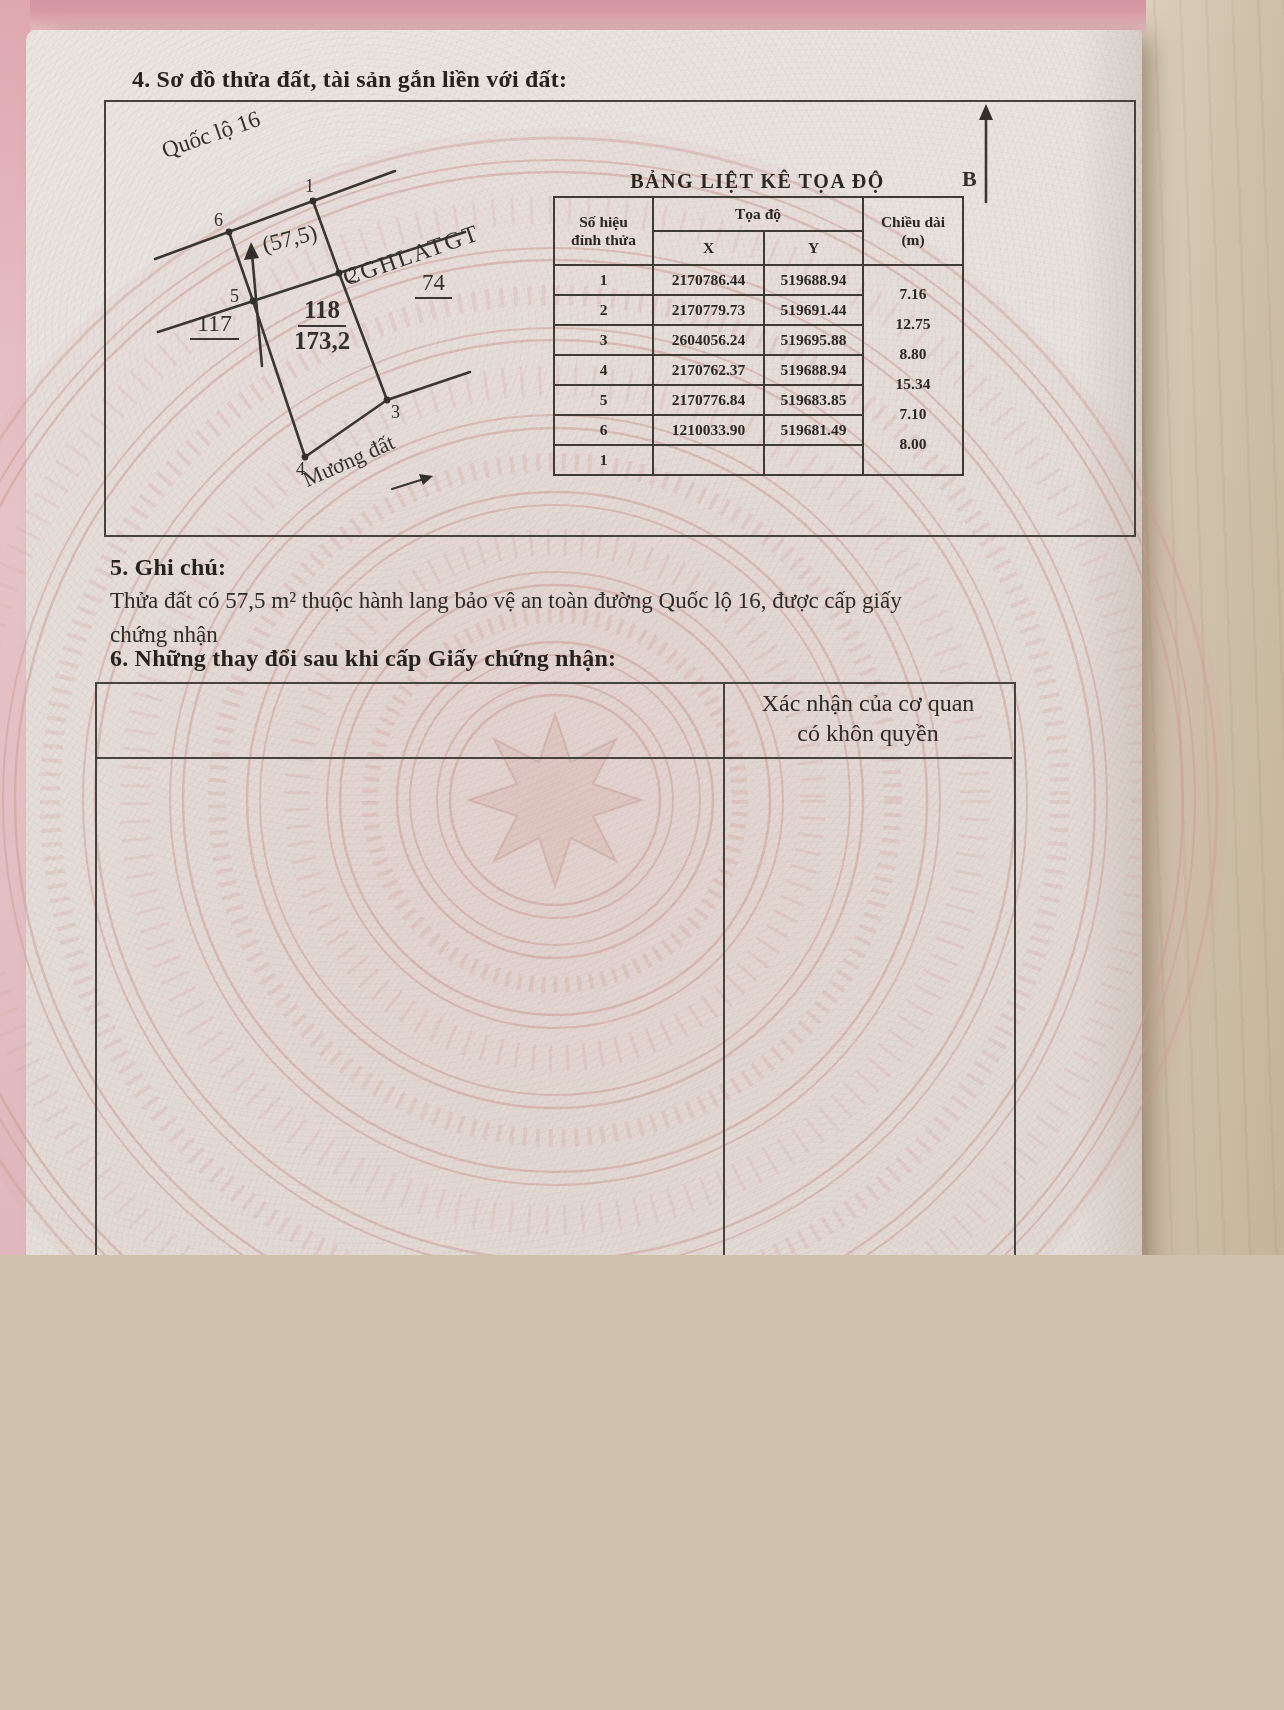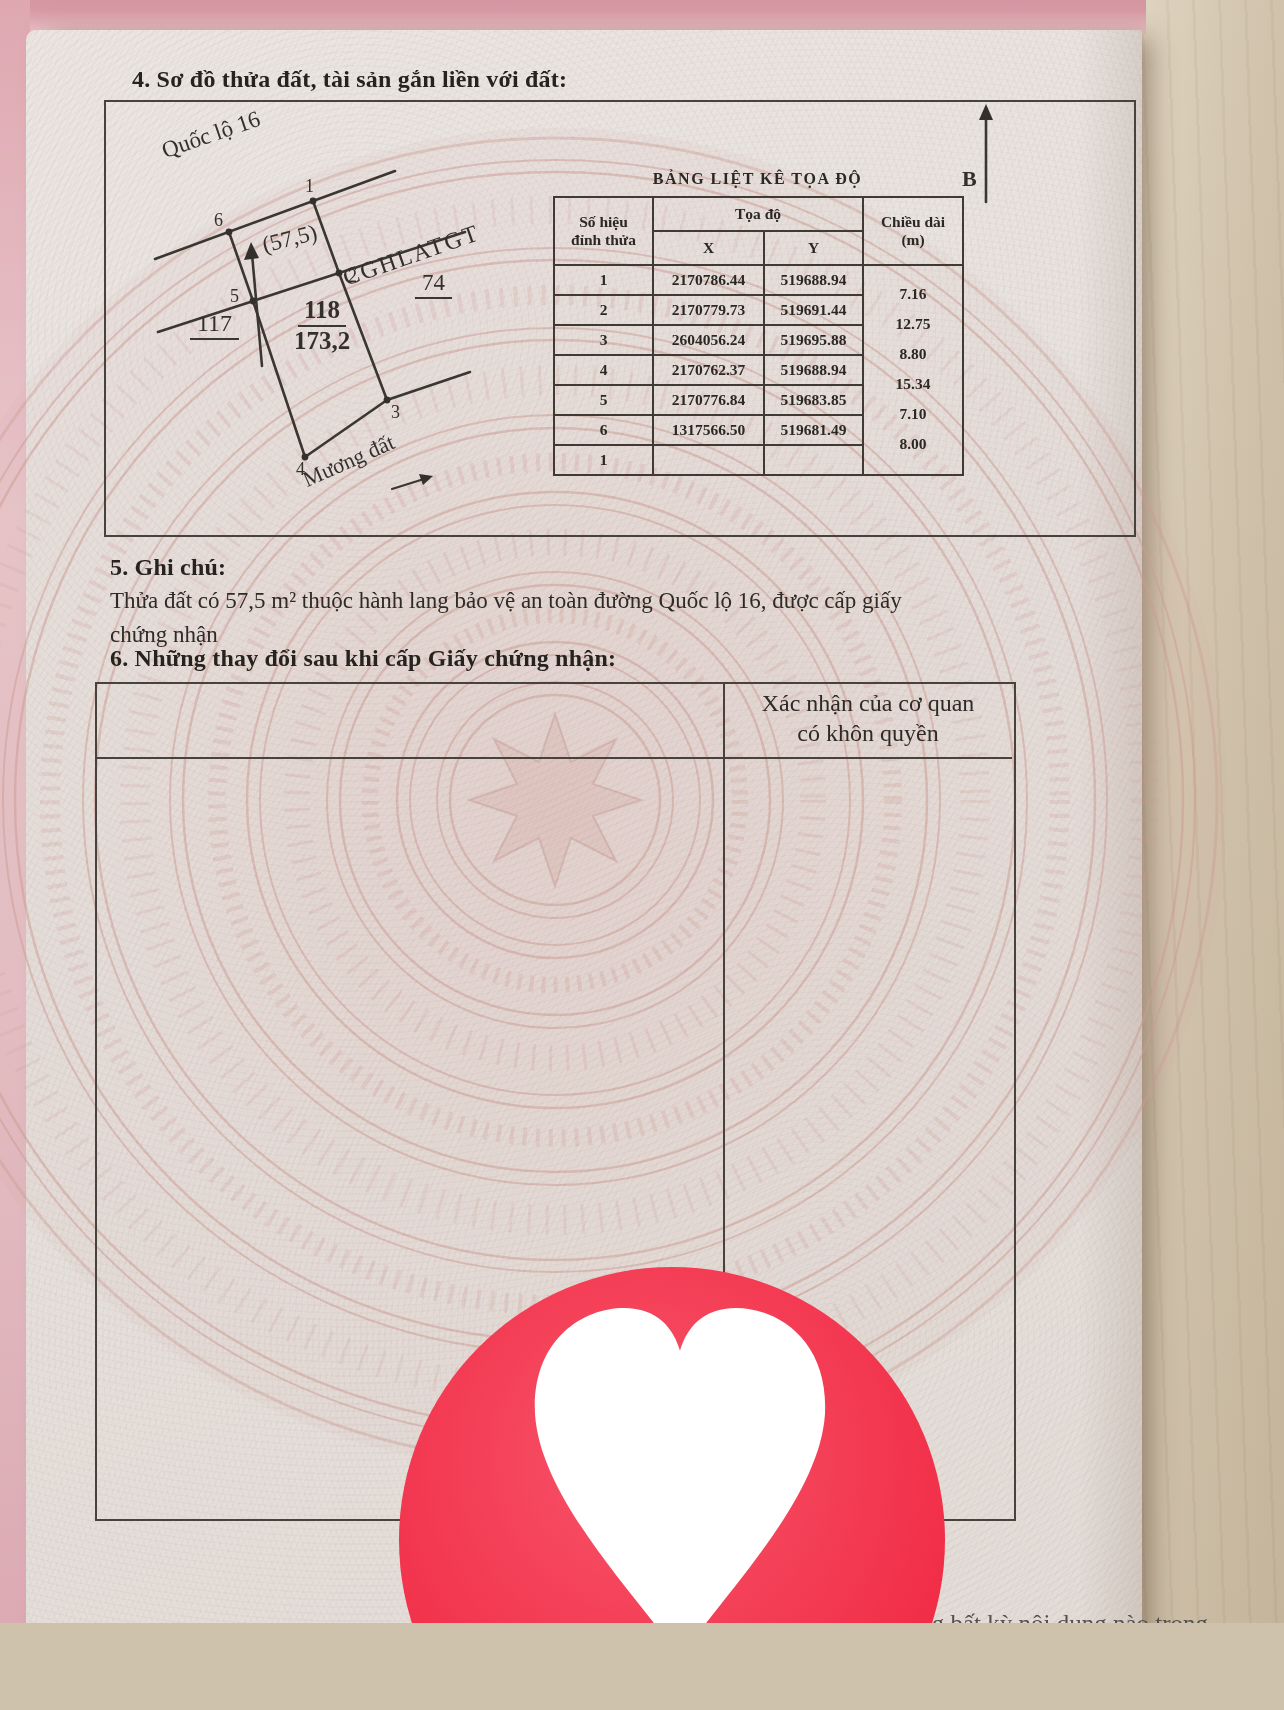--- a/index.html
+++ b/index.html
@@ -1,16 +1,16 @@
 <!DOCTYPE html>
 <html><head>
 <meta charset="utf-8">
 <style>
   html,body{margin:0;padding:0;background:#cfc2ac;}
-  .page{position:relative;width:1284px;height:1623px;overflow:hidden;
+  .page{position:relative;width:1284px;height:1255px;overflow:hidden;
     font-family:"Liberation Serif", serif;color:#26231f;
     background:
       repeating-linear-gradient(88deg, rgba(120,95,70,.07) 0 3px, rgba(0,0,0,0) 3px 26px),
       linear-gradient(96deg,#c9b8a2 0%,#e2d6c2 20%,#cdbfa8 45%,#ece3d2 70%,#d0c2ab 88%,#c4b49c 100%);}
   .strip-top{position:absolute;left:0;top:0;width:1146px;height:34px;
     background:linear-gradient(180deg,#d496a2 0%,#d79aa4 30%,#e9c2c6 100%);}
   .strip-left{position:absolute;left:0;top:0;width:30px;height:1710px;
     background:linear-gradient(180deg,#dfa8b1 0%,#e8c6ca 30%,#e3bfc3 60%,#dba7b0 100%);}
   .paper{position:absolute;left:26px;top:30px;width:1116px;height:1680px;
     border-radius:10px 3px 0 0;
@@ -30,21 +30,21 @@
   .body-text{font-size:23px;color:#2e2a26;}
   
   .diagram-box{position:absolute;left:104px;top:100px;width:1028px;height:433px;
     border:2.5px solid #47423b;background:transparent;}
   .dlabel{position:absolute;font-size:22px;color:#33302b;white-space:nowrap;}
   .underlined{border-bottom:2px solid #3a3631;padding:0 7px 1px 7px;}
   .fraction{position:absolute;text-align:center;font-size:25px;color:#33302b;font-weight:bold;}
   .fraction .num{border-bottom:2px solid #3a3631;padding:0 6px 1px 6px;display:inline-block;}
   
   .ct-title{position:absolute;left:553px;top:170px;width:409px;text-align:center;
-    font-weight:bold;font-size:16px;letter-spacing:1.5px;color:#2b2823;}
+    font-weight:bold;font-size:20px;letter-spacing:1.5px;color:#2b2823;}
   table.coord{position:absolute;left:553px;top:196px;border-collapse:collapse;
     font-size:15.5px;font-weight:bold;color:#2b2823;table-layout:fixed;padding-left:21px;}
   table.coord td{border:2px solid #3f3a34;text-align:center;vertical-align:middle;padding:0;background:transparent;}
   table.coord td.hdr{height:32px;}
   table.coord td.cell{height:28px;}
   td.lenwrap{position:relative;}
   .lenval{position:absolute;left:0;width:100%;text-align:center;font-weight:bold;font-size:15.5px;}
   
   .s6-box{position:absolute;left:95px;top:682px;width:917px;height:835px;border:2.5px solid #47423b;}
   .s6-divider{position:absolute;left:723px;top:682px;width:0;height:835px;border-left:2.5px solid #47423b;}
@@ -207,21 +207,21 @@
       <td class="cell">2170762.37</td>
       <td class="cell">519688.94</td>
     </tr>
     <tr>
       <td class="cell">5</td>
       <td class="cell">2170776.84</td>
       <td class="cell">519683.85</td>
     </tr>
     <tr>
       <td class="cell">6</td>
-      <td class="cell">1317566.50</td>
+      <td class="cell">1210033.90</td>
       <td class="cell">519681.49</td>
     </tr>
     <tr>
       <td class="cell">1</td>
       <td class="cell"></td>
       <td class="cell"></td>
     </tr>
   </tbody>
     </table>
 

